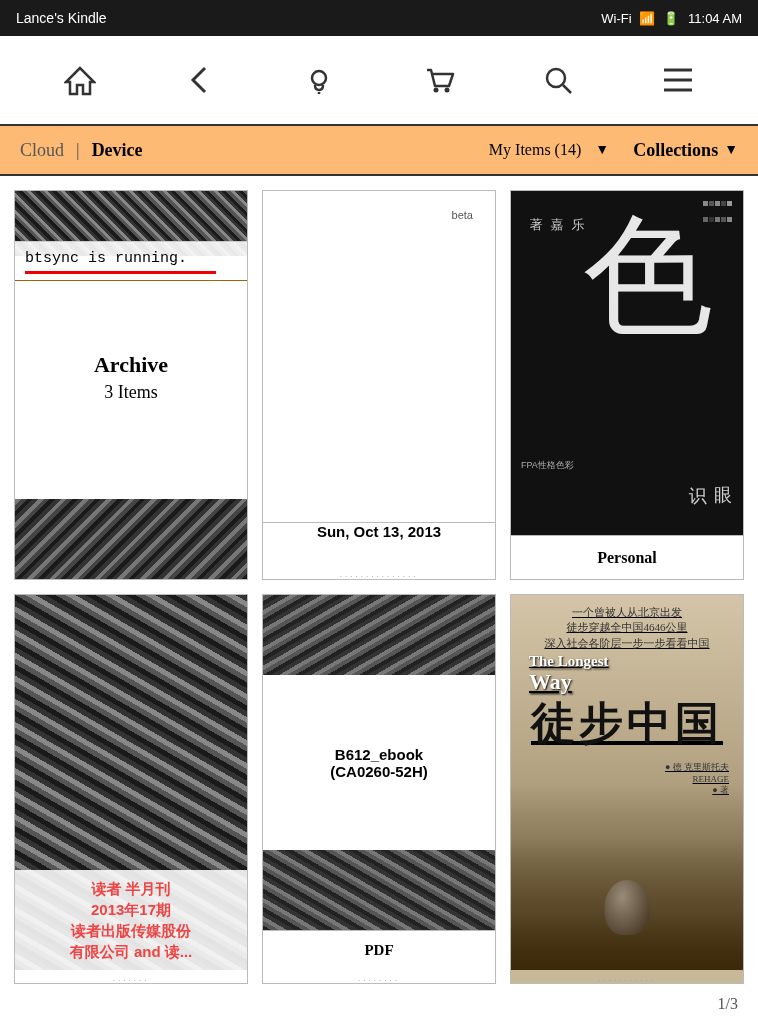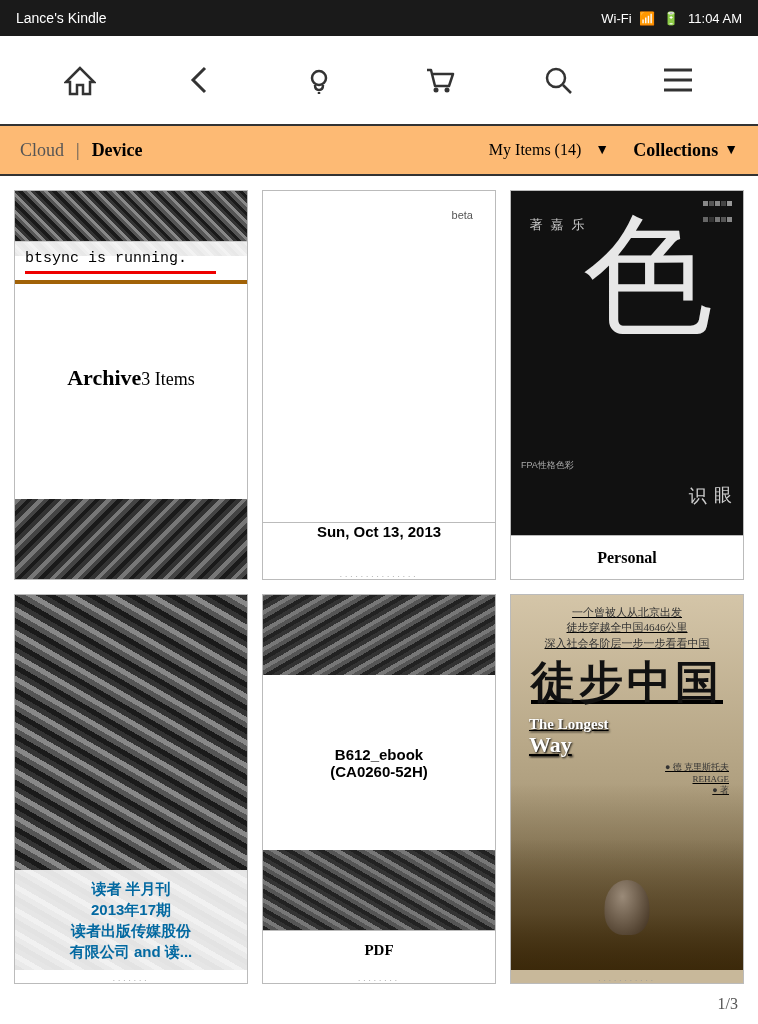--- a/index.html
+++ b/index.html
@@ -143,21 +143,21 @@
           #555 6px,
           #888 6px,
           #888 9px,
           #333 9px,
           #333 12px
         );
     }
     .archive-content {
       flex: 1;
       display: flex;
-      flex-direction: row;
+      flex-direction: column;
       align-items: center;
       justify-content: center;
       padding: 16px 8px;
       background: #fff;
     }
     .archive-title {
       font-size: 22px;
       font-weight: bold;
       color: #000;
       text-align: center;
@@ -188,21 +188,21 @@
 
     
     .btsync-overlay {
       position: absolute;
       top: 50px;
       left: 0;
       right: 0;
       background: rgba(255,255,255,0.9);
       padding: 6px 10px;
       border-top: 1px solid #ccc;
-      border-bottom: 4px solid #a16207;
+      border-bottom: 1px solid #a16207;
       z-index: 10;
     }
     .btsync-text {
       font-family: 'Courier New', monospace;
       font-size: 15px;
       color: #000;
     }
     .btsync-line {
       height: 3px;
       background: #e00;
@@ -317,21 +317,21 @@
       bottom: 0;
       left: 0;
       right: 0;
       background: rgba(255,255,255,0.88);
       padding: 8px;
       text-align: center;
     }
     .reader-title {
       font-size: 15px;
       font-weight: bold;
-      color: #0369a1;
+      color: #ef4444;
       font-family: Arial, sans-serif;
       line-height: 1.4;
     }
 
     
     .b612-item {
       display: flex;
       flex-direction: column;
     }
     .b612-cover-top {
@@ -601,26 +601,26 @@
       <span class="b612-pdf-label">PDF</span>
     </div>
     <div class="item-dots below-dots">........</div>
   </div>
 
   <div class="grid-item longest-way-item">
     <div class="longest-way-cover">
 
       <div style="font-size:11px;color:#333;text-align:center;font-family:serif;margin-bottom:2px;line-height:1.4;">一个曾被人从北京出发<br>徒步穿越全中国4646公里<br>深入社会各阶层一步一步看看中国</div>
 
-      <div style="font-size:44px;font-weight:bold;color:#111;font-family:serif;letter-spacing:4px;margin-bottom:4px;">徒步中国</div>
-
       <div style="text-align:left;width:100%;padding-left:10px;">
         <div style="font-size:15px;font-weight:bold;color:#fff;font-family:serif;text-shadow:1px 1px 2px #000;">The Longest</div>
         <div style="font-size:22px;font-weight:bold;color:#fff;font-family:serif;text-shadow:1px 1px 2px #000;line-height:1.1;">Way</div>
       </div>
+
+      <div style="font-size:44px;font-weight:bold;color:#111;font-family:serif;letter-spacing:4px;margin-bottom:4px;">徒步中国</div>
 
       <div style="font-size:9px;color:#333;text-align:right;width:100%;padding-right:6px;margin-top:4px;">
         <div>● 德 克里斯托夫</div>
         <div>REHAGE</div>
         <div>● 著</div>
       </div>
 
       <div style="position:absolute;bottom:0;left:0;right:0;height:50%;background:linear-gradient(180deg,transparent 0%,#6b5a3a 70%,#3a2a0a 100%);display:flex;align-items:flex-end;justify-content:center;">
 
         <div style="width:100%;height:100%;background:linear-gradient(180deg,transparent 30%,rgba(60,40,10,0.7) 100%);position:relative;">

